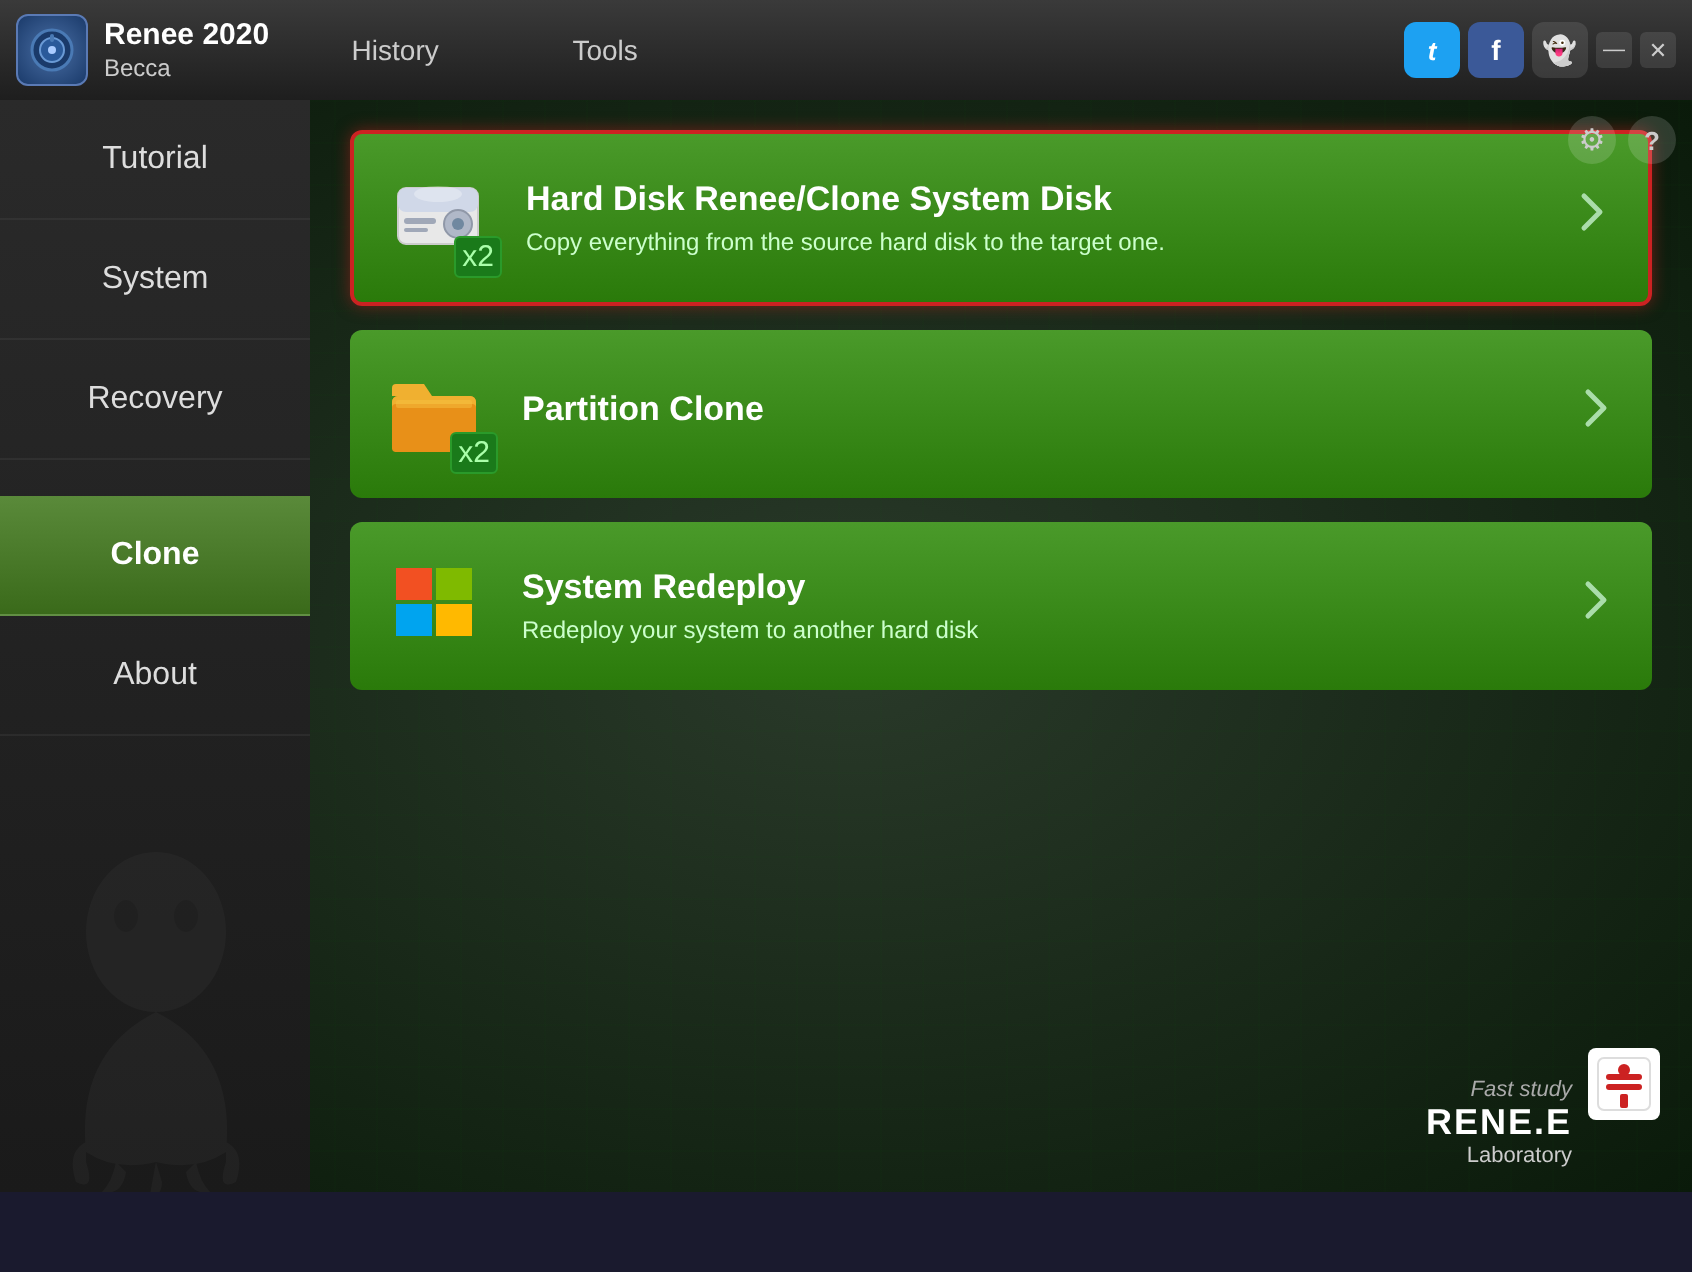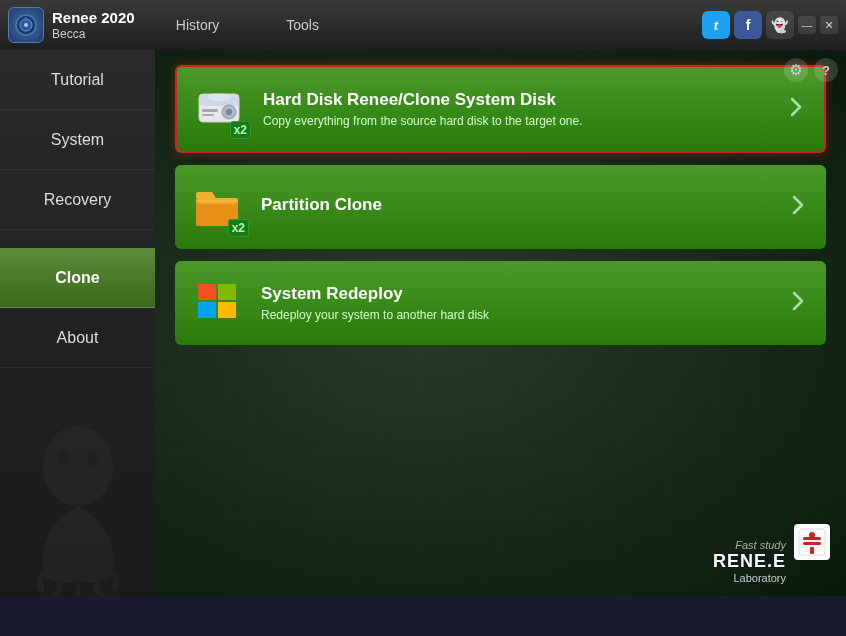--- a/index.html
+++ b/index.html
@@ -202,22 +202,22 @@
       font-size: 28px;
     }
     .feature-icon .badge {
       position: absolute;
       bottom: -2px;
       right: -2px;
       background: #1a7a1a;
       border: 1px solid #2a9a2a;
       border-radius: 3px;
       color: #aaffaa;
-      font-size: 12px;
-      font-weight: bold;
+      font-size: 15px;
+      font-weight: normal;
       padding: 1px 3px;
     }
     .feature-text {
       flex: 1;
     }
     .feature-title {
       color: #ffffff;
       font-size: 17px;
       font-weight: bold;
       margin-bottom: 4px;

